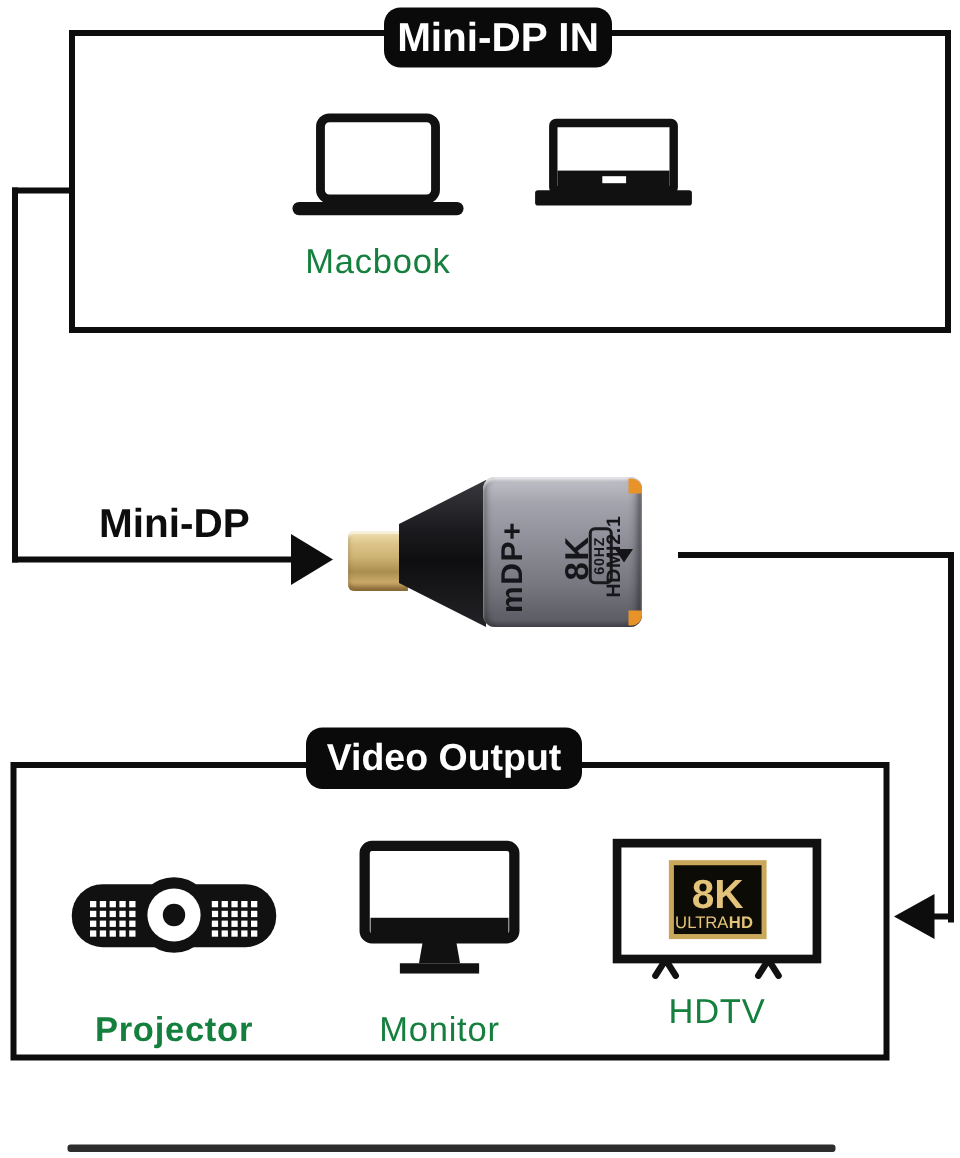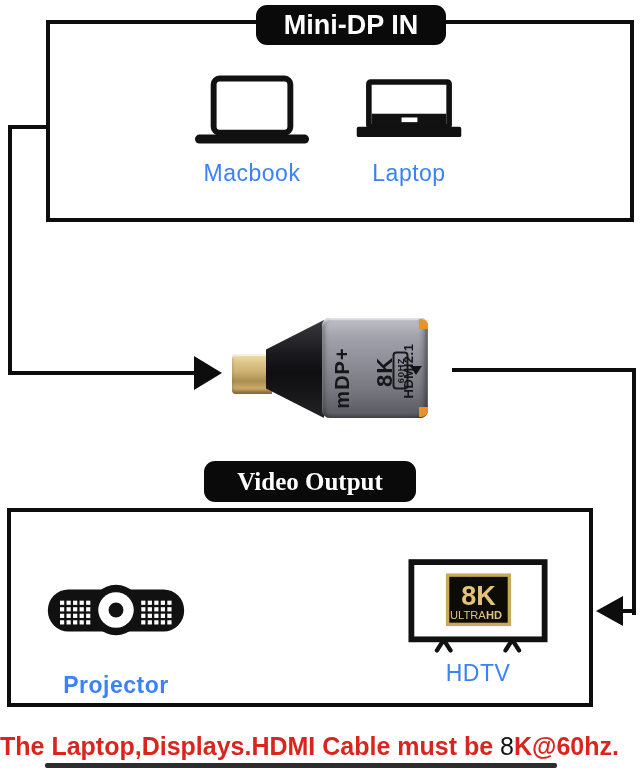--- a/index.html
+++ b/index.html
@@ -14,26 +14,26 @@
     border-left:28px solid #0d0d0d; }
   .arrow-left { position:absolute; width:0; height:0;
     border-top:15px solid transparent; border-bottom:15px solid transparent;
     border-right:27px solid #0d0d0d; }
 
   
   .section-box { position:absolute; border:4px solid #0d0d0d; background:transparent; }
   .pill { position:absolute; background:#0a0a0a; border-radius:11px;
     display:flex; align-items:center; justify-content:center;
     color:#fff; font-weight:bold; z-index:5; }
-  .pill.top-pill { left:256px; top:5px; width:190px; height:40px; font-size:27px; }
-  .pill.bottom-pill { left:204px; top:461px; width:212px; height:41px; font-size:25px;font-family:Liberation Serif, serif; }
+  .pill.top-pill { left:256px; top:5px; width:152px; height:40px; font-size:27px; }
+  .pill.bottom-pill { left:204px; top:485px; width:184px; height:41px; font-size:25px; }
 
   
   .device { position:absolute; display:flex; flex-direction:column; align-items:center; }
-  .device .dev-label { font-size:23px; color:#3b82f6; letter-spacing:0.5px; }
+  .device .dev-label { font-size:23px; color:#15803d; letter-spacing:0.5px; }
   svg text { font-family:"Liberation Sans", sans-serif; }
 
   
   .port-label { position:absolute; font-weight:bold; font-size:27px; color:#0d0d0d; }
 
   
   .adapter-plug { position:absolute; left:232px; top:354px; width:40px; height:40px;
     border-radius:4px 0 0 4px;
     background:linear-gradient(180deg,#efe2b2 0%,#dcc489 22%,#cdb173 45%,#a98e50 68%,#caa96a 85%,#b79455 100%);
     box-shadow:inset 0 2px 1px rgba(255,255,255,.6), inset 0 -3px 3px rgba(90,60,20,.5); }
@@ -95,27 +95,27 @@
 
   <div class="device" style="left:352px; top:78px; width:114px;">
     <span>
       <svg width="112" height="64" viewBox="0 0 120 66">
         <rect x="17" y="3" width="86" height="48" rx="2" fill="#fff" stroke="#111" stroke-width="6"></rect>
         <rect x="20" y="37" width="80" height="13" fill="#111"></rect>
         <rect x="52" y="41" width="17" height="5" fill="#fff"></rect>
         <rect x="4" y="51" width="112" height="11" rx="2" fill="#111"></rect>
       </svg>
     </span>
-    <span class="dev-label" style="margin-top:14px;">Laptop</span>
   </div>
 
   <div class="line" style="left:8px; top:125px; width:40px; height:4px;"></div>
   <div class="line" style="left:8px; top:125px; width:4px; height:250px;"></div>
   <div class="line" style="left:8px; top:371px; width:190px; height:4px;"></div>
   <div class="arrow-right" style="left:194px; top:356px;"></div>
+  <div class="port-label" style="left:66px; top:334px;">Mini-DP</div>
 
   <div class="adapter-plug"></div>
   <div class="adapter-boot"></div>
   <div class="adapter-body"></div>
   <div class="accent tr"></div>
   <div class="accent br"></div>
   <div class="rot mark-port">mDP+</div>
   <div class="rot mark-res">8K</div>
   <div class="rot mark-hz">
     <span>60HZ</span>
@@ -180,31 +180,41 @@
             <rect x="130" y="42" width="4.5" height="4.5"></rect>
         </g>
         <circle cx="75" cy="31" r="27" fill="#111"></circle>
         <circle cx="75" cy="31" r="19" fill="#fff"></circle>
         <circle cx="75" cy="31" r="8" fill="#111"></circle>
       </svg>
     </span>
     <span class="dev-label" style="margin-top:28px;font-weight:bold;">Projector</span>
   </div>
 
+  <div class="device" style="left:238px; top:560px; width:110px;">
+    <span>
+      <svg width="108" height="90" viewBox="0 0 110 92">
+        <rect x="4" y="4" width="102" height="63" rx="5" fill="#fff" stroke="#111" stroke-width="7"></rect>
+        <rect x="8" y="53" width="94" height="14" fill="#111"></rect>
+        <path d="M44 67 h22 l3 17 h-28 z" fill="#111"></path>
+        <rect x="28" y="84" width="54" height="7" fill="#111"></rect>
+      </svg>
+    </span>
+    <span class="dev-label" style="margin-top:18px;">Monitor</span>
+  </div>
 
   <div class="device" style="left:407px; top:558px; width:142px;">
     <span>
       <svg width="140" height="98" viewBox="0 0 145 100">
         <rect x="3.5" y="3.5" width="138" height="80" fill="#fff" stroke="#111" stroke-width="6"></rect>
         <rect x="41" y="17" width="64" height="51" fill="#0d0b06" stroke="#c9a85c" stroke-width="3.5"></rect>
         <text x="73" y="48" font-size="28" font-weight="bold" fill="#e2c379" text-anchor="middle">8K</text>
         <text x="62" y="62" font-size="11.5" fill="#e2c379" text-anchor="middle">ULTRA</text>
         <text x="89" y="62" font-size="11.5" font-weight="bold" fill="#e2c379" text-anchor="middle">HD</text>
         <path d="M37 84 l-7 11 M37 84 l7 11 M108 84 l-7 11 M108 84 l7 11" stroke="#111" stroke-width="4.5" fill="none" stroke-linecap="round"></path>
       </svg>
     </span>
     <span class="dev-label" style="margin-top:0;">HDTV</span>
   </div>
 
-  <div class="footnote"><span class="red">The Laptop,Displays.HDMI Cable must be </span><span class="blk">8</span><span class="red">K@60hz.</span></div>
   <div class="footnote-underline"></div>
 
 </div>
 
 </body></html>

